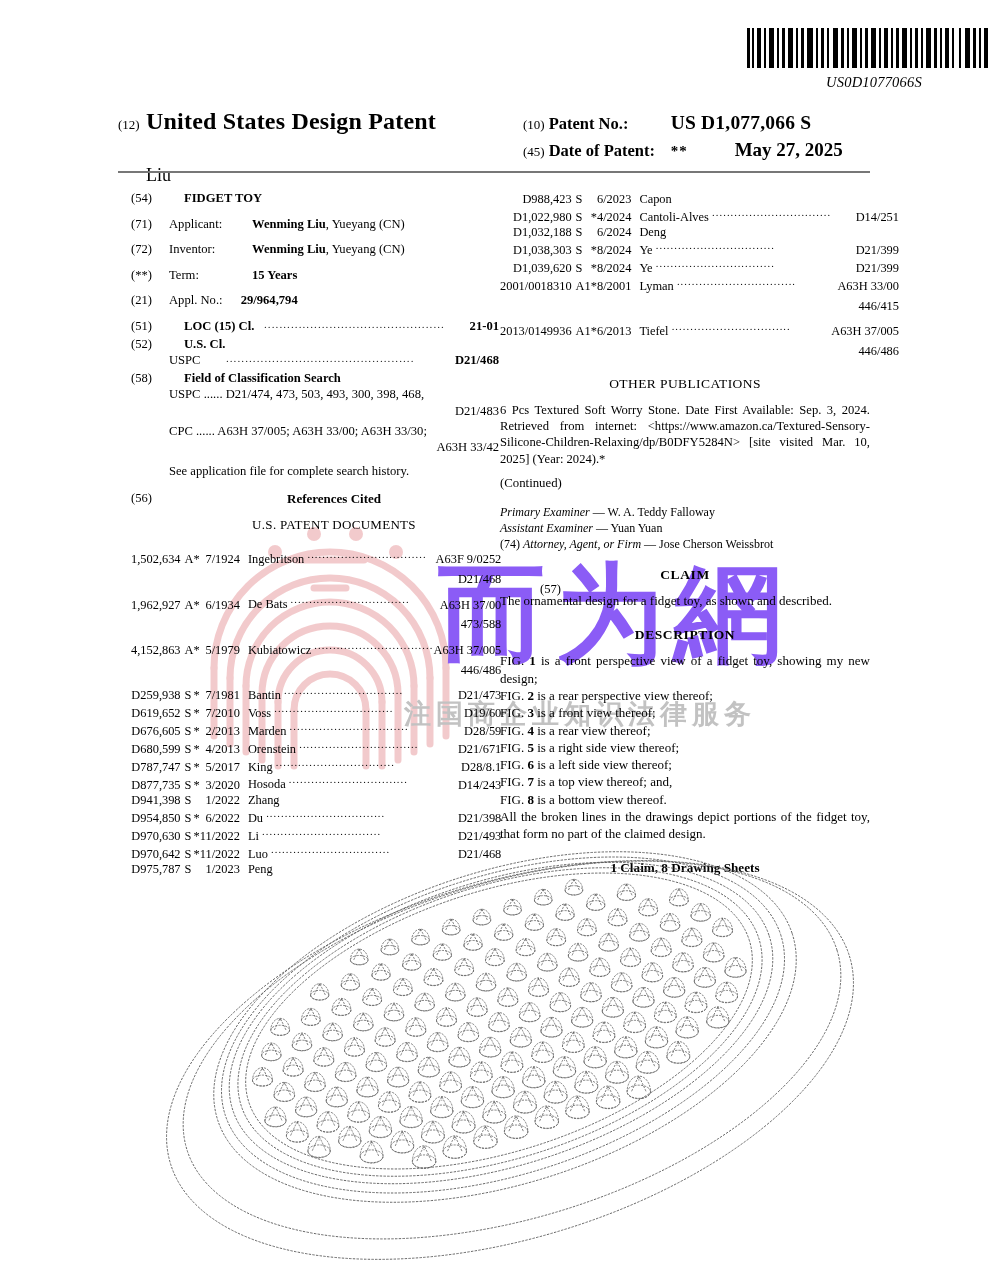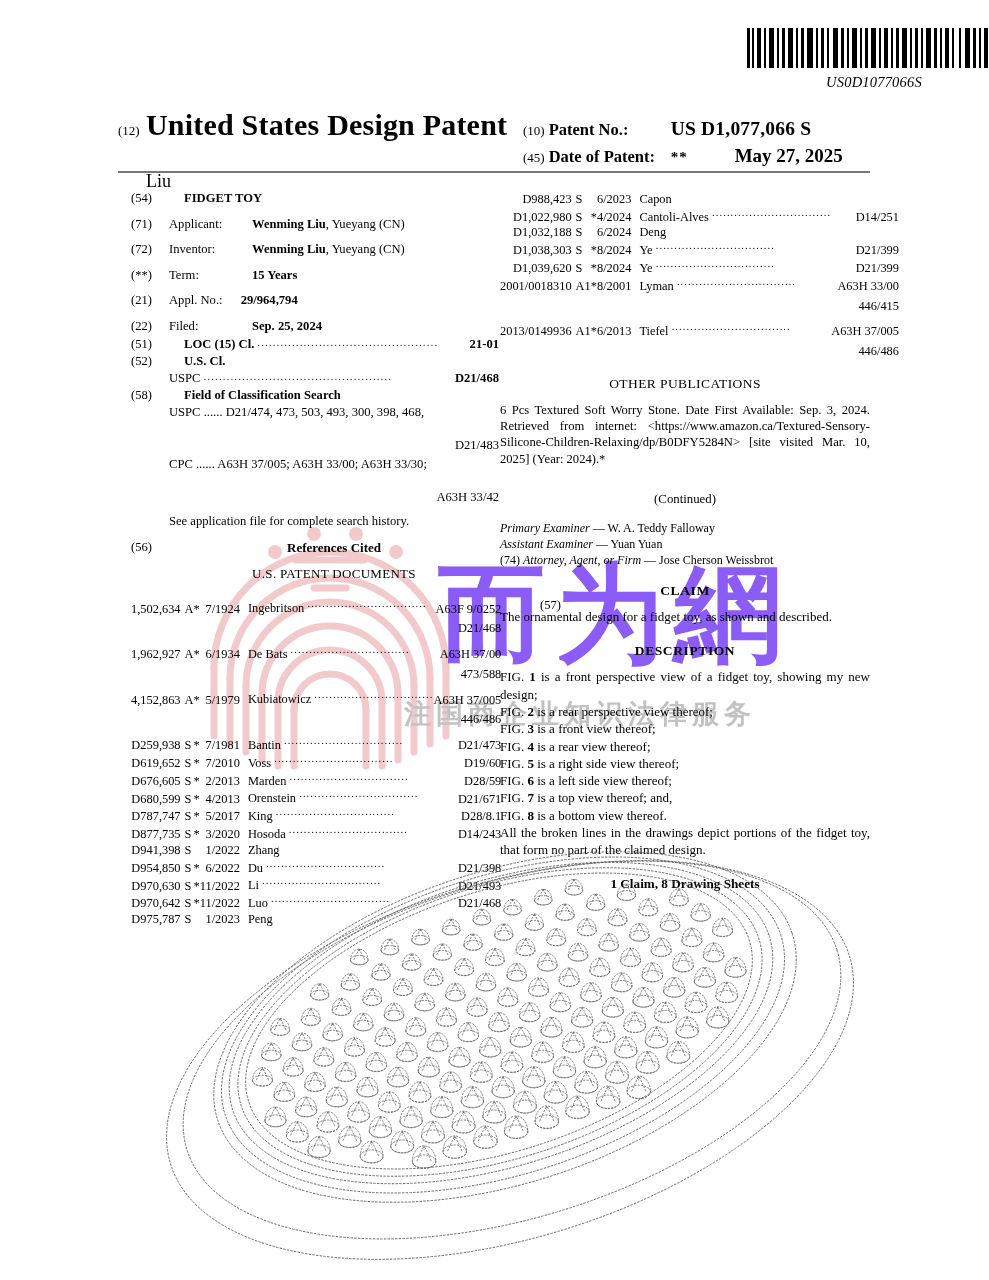--- a/index.html
+++ b/index.html
@@ -95,21 +95,21 @@
   }
   .hdr-row { display: flex; align-items: baseline; }
   .hdr-left { width: 405px; }
   .code-12 {
     font-size: 13px;
     display: inline-block;
     width: 28px;
     vertical-align: baseline;
   }
   .title-main {
-    font-size: 30px;
+    font-size: 24px;
     font-weight: bold;
     letter-spacing: .2px;
     display: inline;
   }
   .hdr-right { flex: 1; }
   .hdr-right .lbl-code { font-size: 13px; }
   .hdr-right .lbl {
     font-size: 16.5px;
     font-weight: bold;
     display: inline-block;
@@ -164,35 +164,35 @@
   }
 
   .field { display: flex; margin-bottom: 9px; }
   .fcode { width: 38px; flex: none; font-size: 12.6px; }
   .fbody { flex: 1; }
   .flabel { display: inline-block; }
   .b { font-weight: bold; margin-left: 15px; }
   .lbl-w1 { width: 68px; }
   .lbl-w2 { width: 68px; }
 
-  .dots-row { display: flex; align-items: baseline; white-space: nowrap; }
+  .dots-row { display: flex; align-items: baseline; white-space: nowrap; text-align: center; }
   .dots {
     flex: 1;
     overflow: hidden;
     white-space: nowrap;
     font-size: 11px;
     letter-spacing: 1.1px;
     margin: 0 3px;
     position: relative;
     bottom: 2px;
     color: #222;
   }
 
   .tight { margin-bottom: 1px; }
-  .ralign { text-align: right; margin-top: 16px; }
+  .ralign { text-align: right; }
 
   
   .refs-head {
     text-align: center;
     font-weight: bold;
     font-size: 13px;
     margin-bottom: 9px;
   }
   .refs-sub {
     text-align: center;
@@ -230,21 +230,21 @@
     bottom: 2px;
   }
 
   .sec-center {
     text-align: center;
     font-size: 13.5px;
     letter-spacing: .4px;
     margin: 15px 0 9px 0;
   }
   .otherpub { text-align: justify; font-size: 12.6px; line-height: 1.3; }
-  .continued { text-align: center; margin-top: 24px; font-size: 12.8px; }
+  .continued { margin-top: 8px; font-size: 12.8px; }
 
   .exam { font-size: 12px; line-height: 1.35; }
   .exam i { font-style: italic; }
 
   .claim-head {
     text-align: center;
     font-weight: bold;
     font-size: 13.5px;
     letter-spacing: .6px;
     margin: 14px 0 8px 0;
@@ -421,26 +421,20 @@
       </div>
 
       <div class="field">
         <div class="fcode">(21)</div>
         <div class="fbody">
           <span class="flabel">Appl. No.:</span>
           <span class="b">29/964,794</span>
         </div>
       </div>
 
-      <div class="field tight">
-        <div class="fcode">(22)</div>
-        <div class="fbody">
-          <span class="flabel lbl-w2">Filed:</span><span class="b">Sep. 25, 2024</span>
-        </div>
-      </div>
 
       <div class="field tight">
         <div class="fcode">(51)</div>
         <div class="fbody dots-row">
           <span class="b">LOC (15) Cl.</span>
           <span class="dots">...............................................</span>
           <span class="b">21-01</span>
         </div>
       </div>
 

